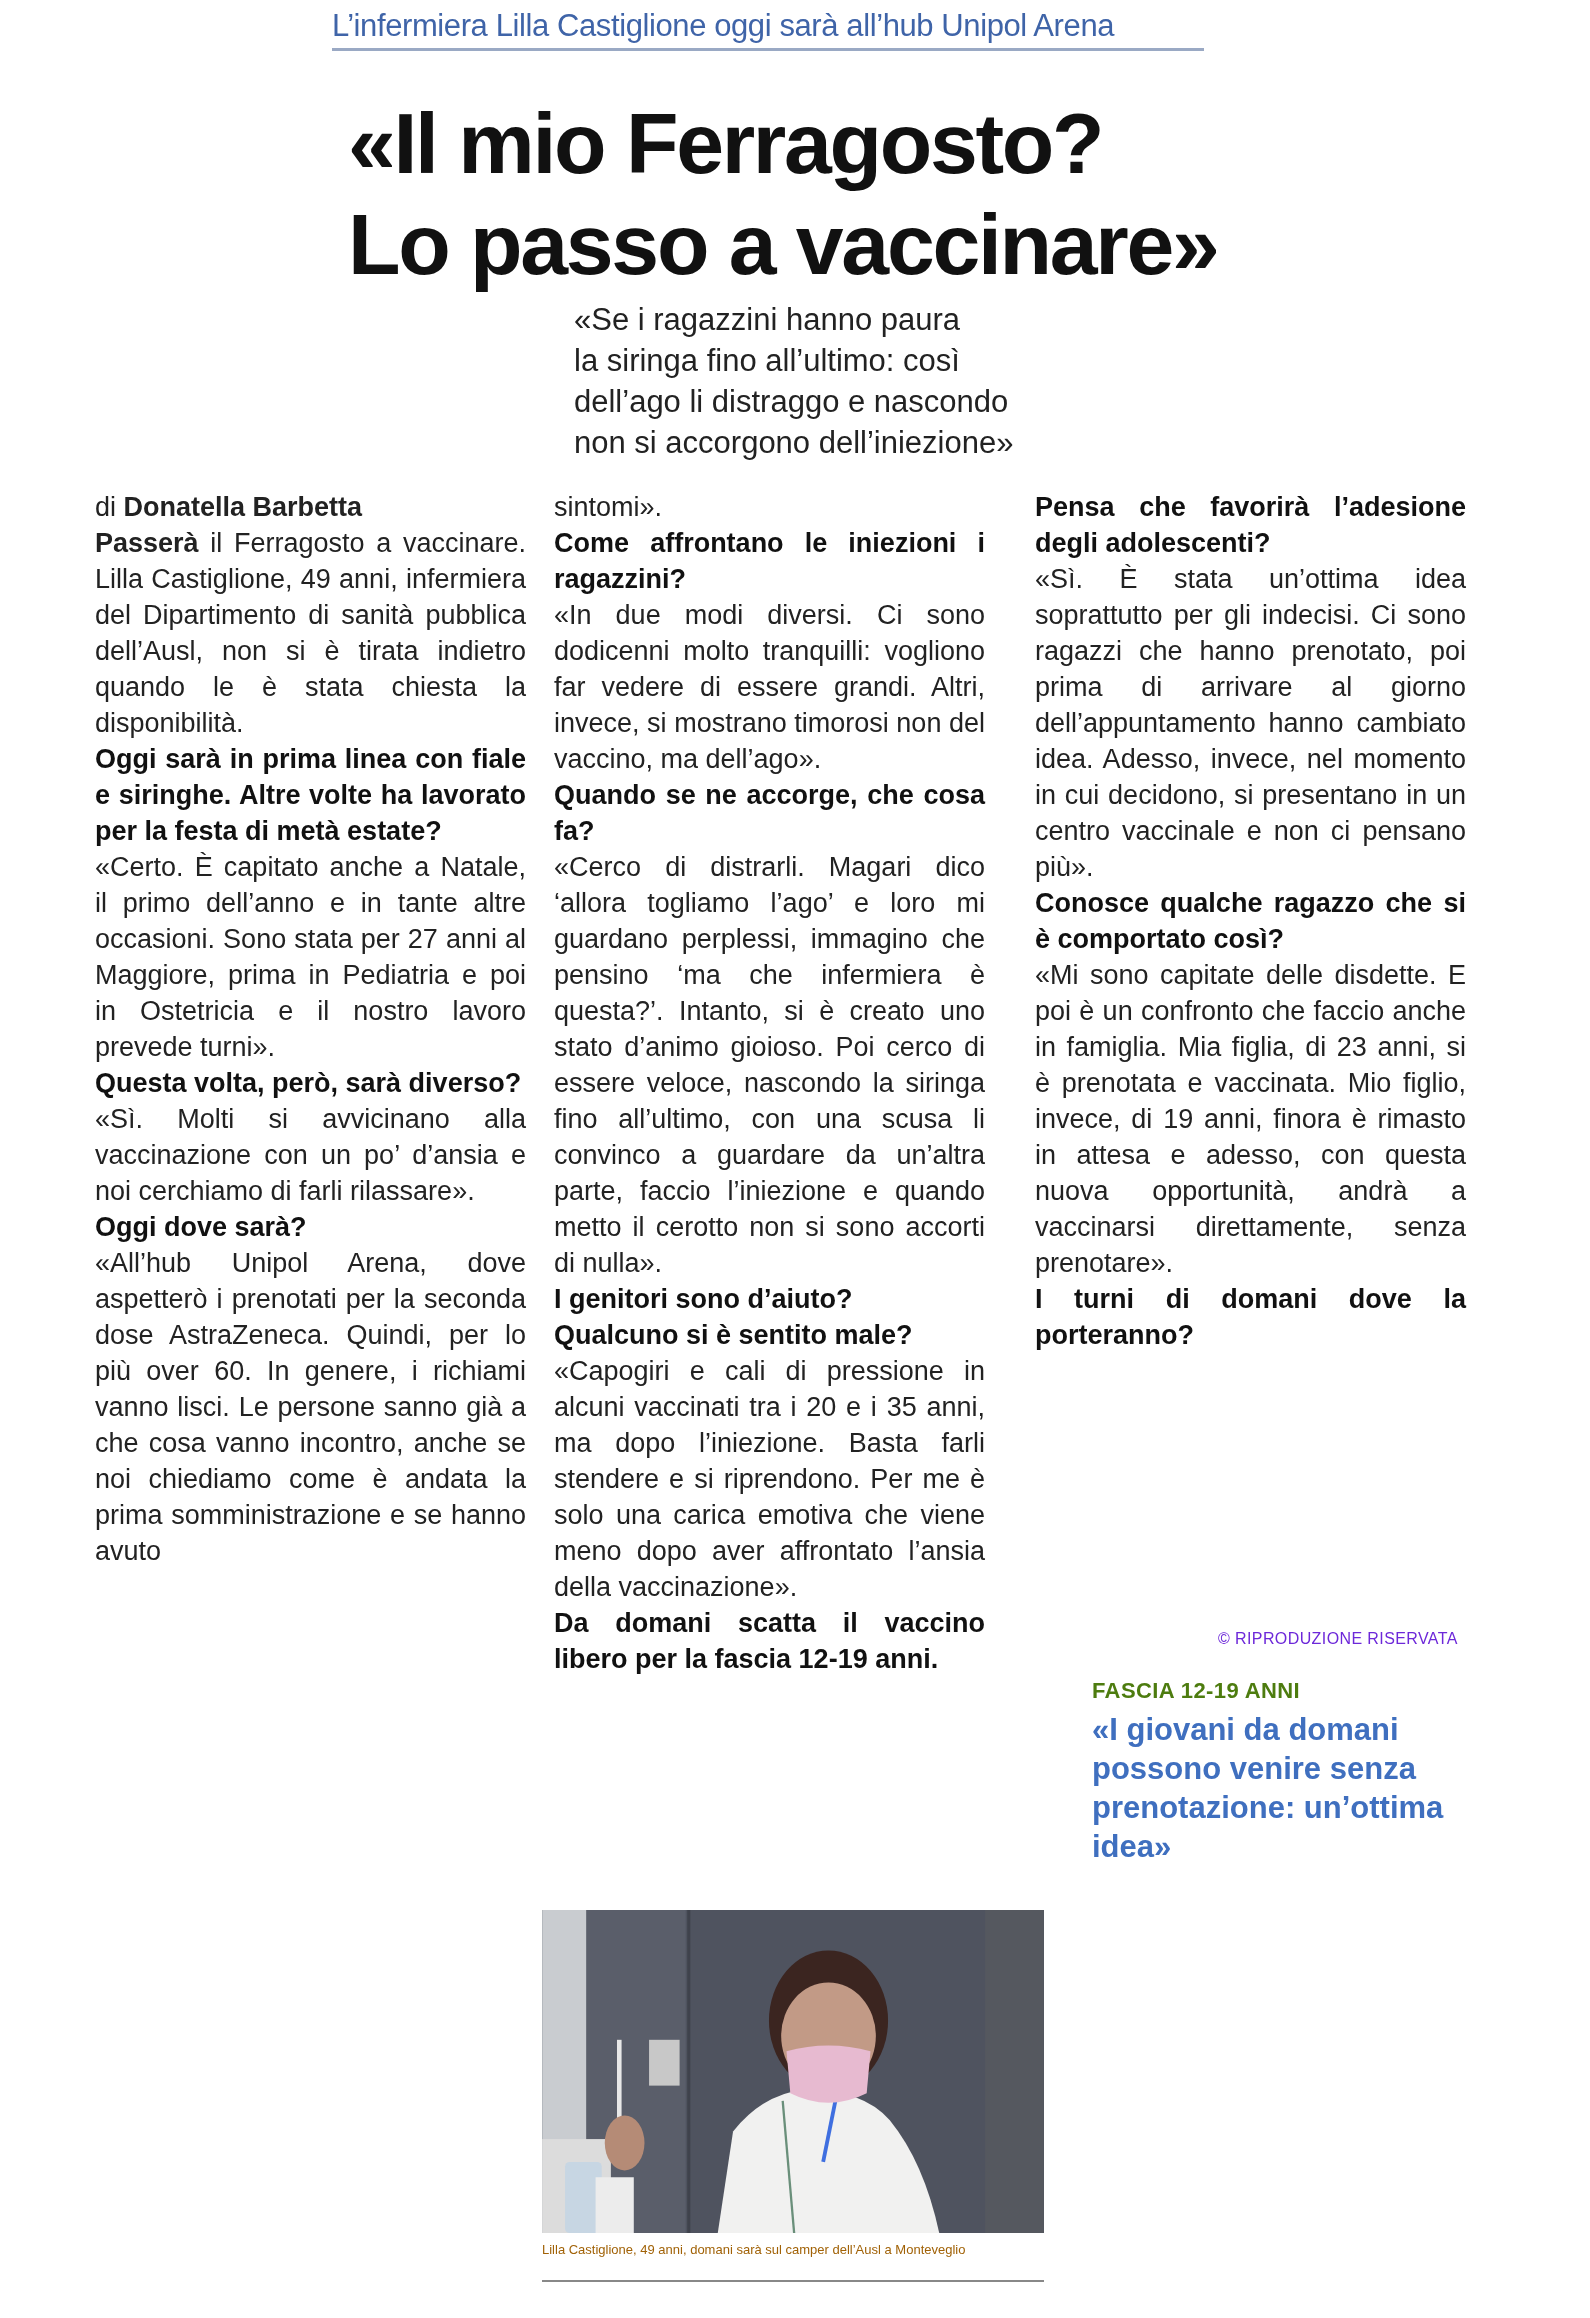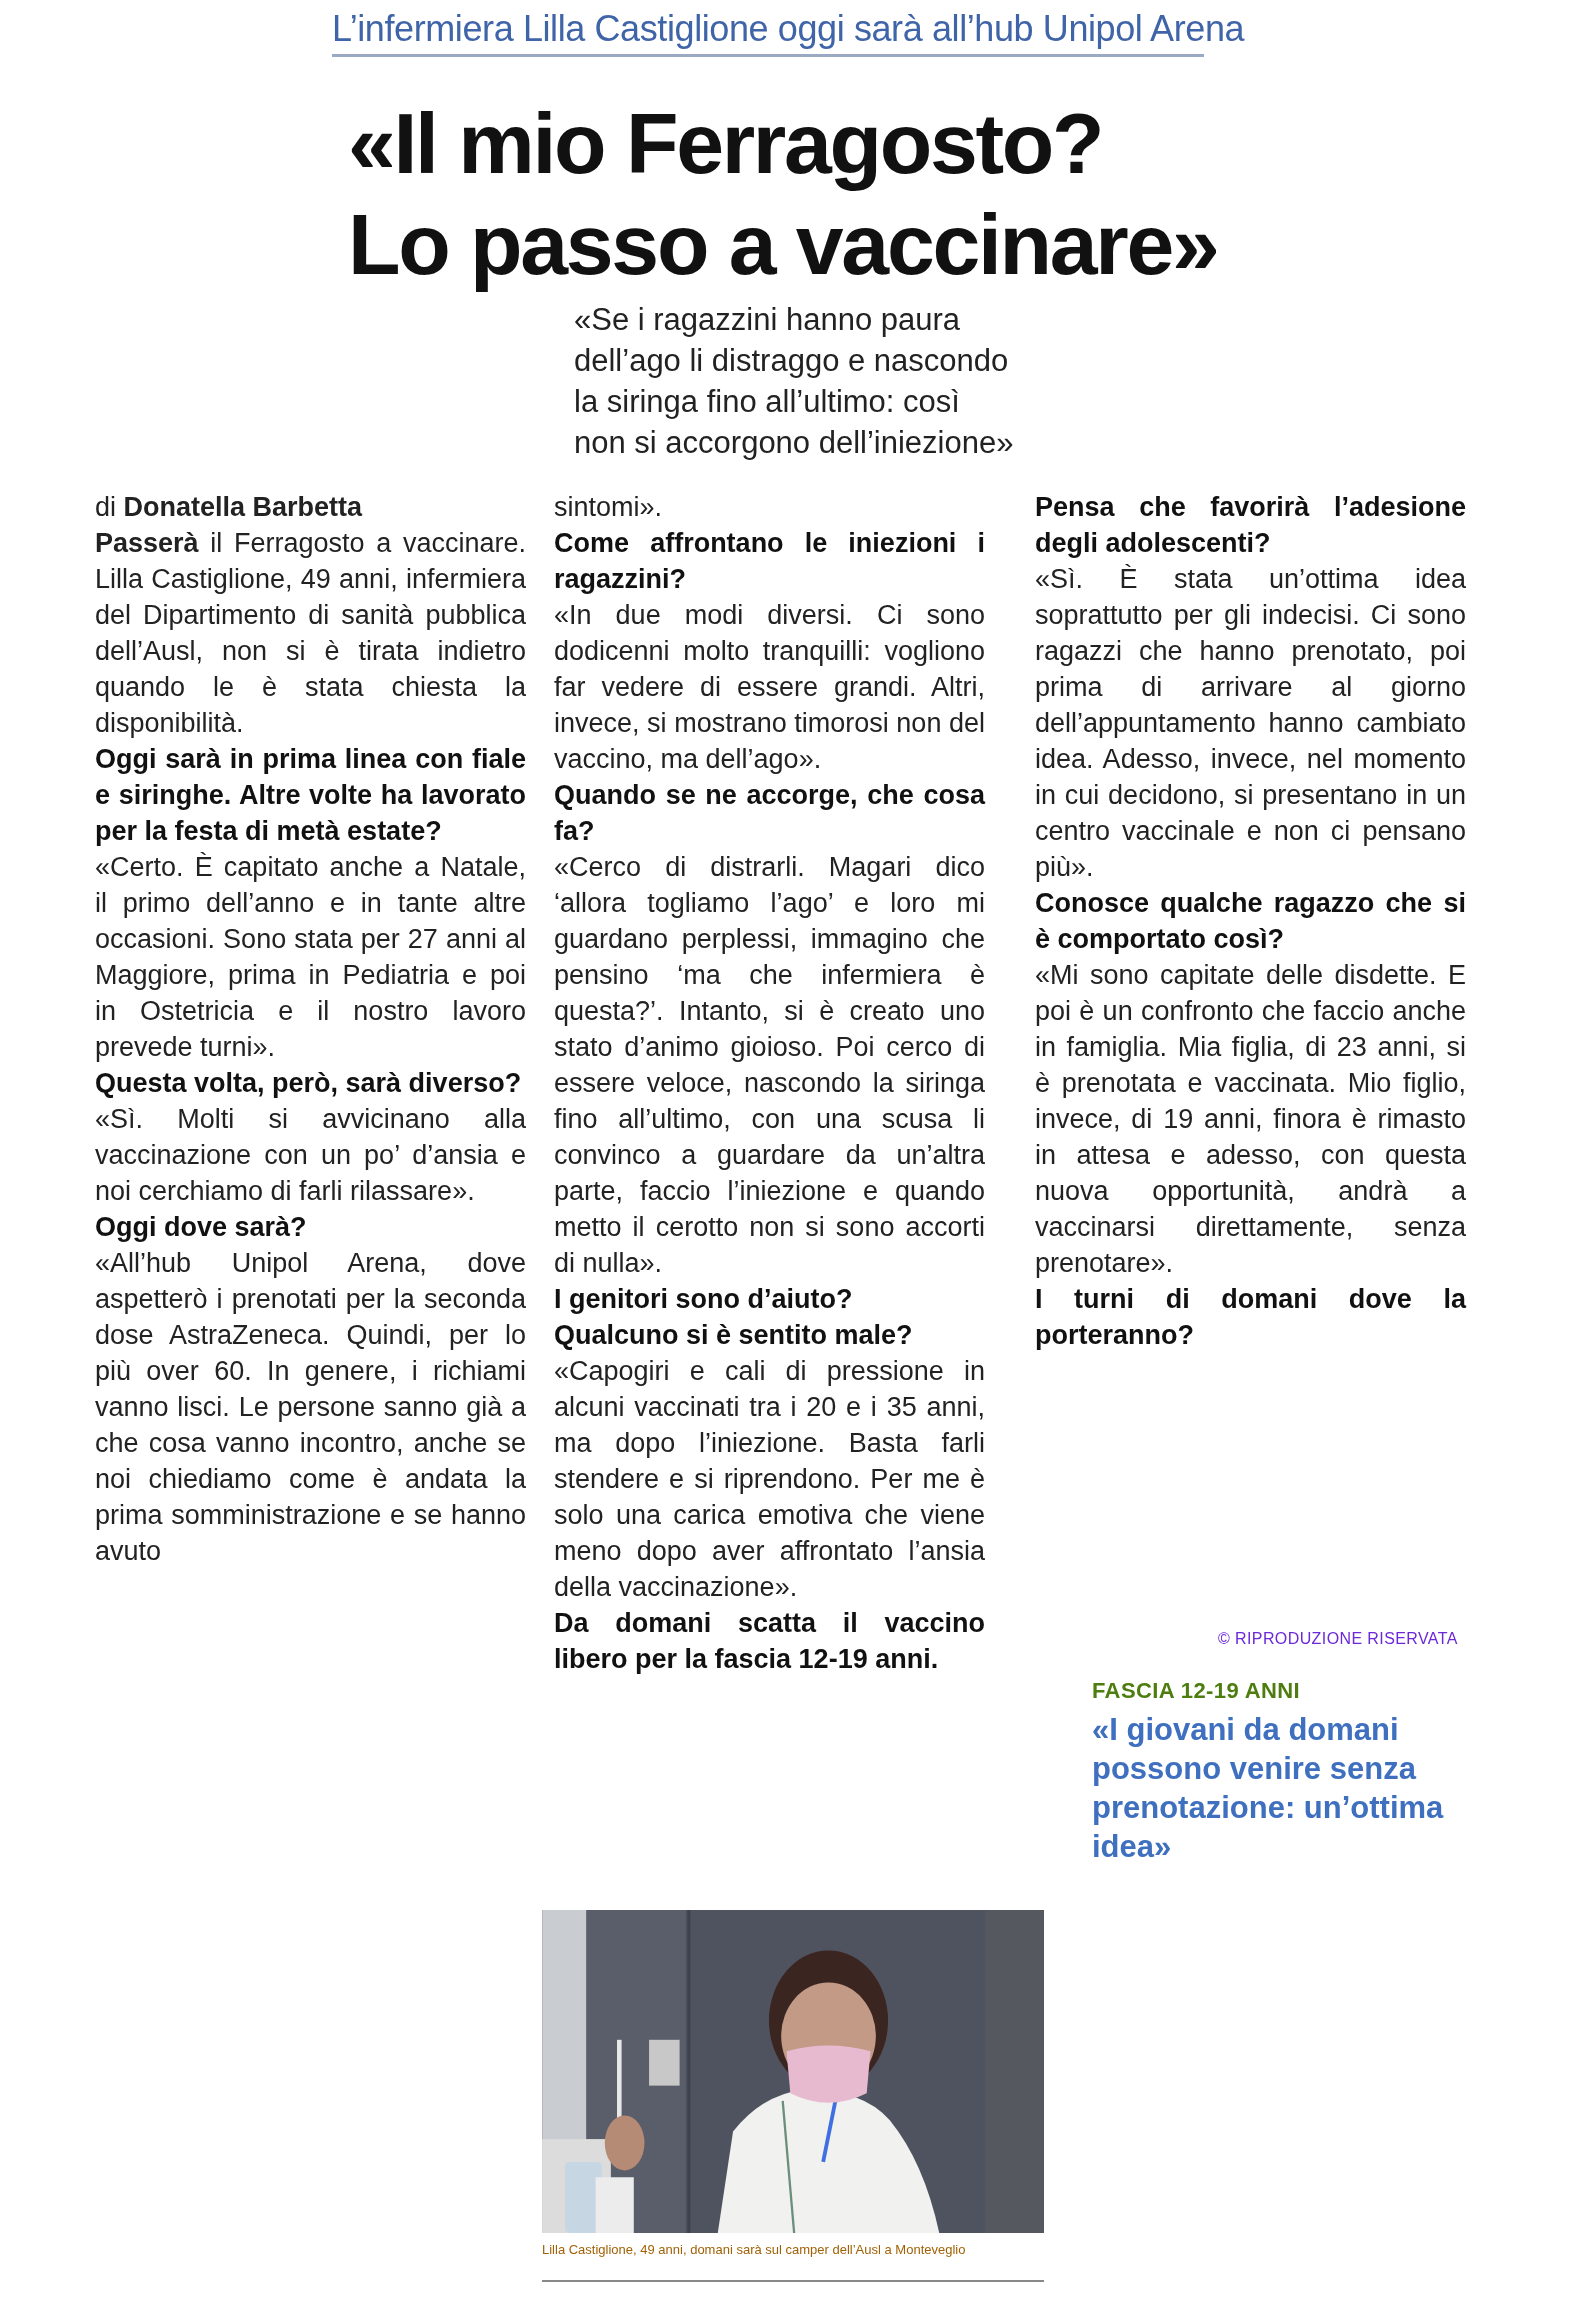--- a/index.html
+++ b/index.html
@@ -1,17 +1,17 @@
 <!DOCTYPE html>
 <html style="font-size:12.2px"><head>
 <meta charset="utf-8">
 <style>
   html, body { margin:0; padding:0; background:#ffffff; }
   body { width:1591px; height:2319px; position:relative; overflow:hidden; font-family:"Liberation Sans", sans-serif; color:#1a1a1a; }
-  .kicker { position:absolute; left:332px; top:7.6px; width:872px; font-size:36px; color:#3f64a8; letter-spacing:-0.4px; white-space:nowrap; border-bottom:3.1px solid #9aa9c4; padding-bottom:4.6px; }
+  .kicker { position:absolute; left:332px; top:7.6px; width:872px; font-size:31px; color:#3f64a8; letter-spacing:-0.4px; white-space:nowrap; border-bottom:3.1px solid #9aa9c4; padding-bottom:4.6px; }
   .headline { position:absolute; left:348px; top:93px; font-family:"Liberation Sans", sans-serif; font-weight:700; font-size:86px; line-height:101px; letter-spacing:-2.3px; color:#111; transform:scaleX(1.0); transform-origin:left; }
   .subhead { position:absolute; left:574px; top:299px; width:489px; font-size:31px; line-height:41px; color:#222; }
   .col { position:absolute; top:489px; width:431px; font-size:27px; line-height:36px; text-align:justify; hyphens:manual; color:#222; }
   .col p { margin:0; }
   .col .q { font-weight:700; color:#111; }
   .col .by { font-weight:400; }
   .col .by b { font-weight:700; }
   .c1 { left:95px; }
   .c2 { left:554px; }
   .c3 { left:1035px; }
@@ -27,22 +27,22 @@
 
 <div class="kicker">L’infermiera Lilla Castiglione oggi sarà all’hub Unipol Arena</div>
 
 <div class="headline">
   <div>«Il mio Ferragosto?</div>
   <div>Lo passo a vaccinare»</div>
 </div>
 
 <div class="subhead">
   <div>«Se i ragazzini hanno paura</div>
+  <div>la siringa fino all’ultimo: così</div>
   <div>dell’ago li distraggo e nascondo</div>
-  <div>la siringa fino all’ultimo: così</div>
   <div>non si accorgono dell’iniezione»</div>
 </div>
 
 <div class="col c1">
   <p class="by"><span>di</span> <b>Donatella Barbetta</b></p>
   <p><b>Passerà</b><span> il Ferragosto a vaccinare. Lilla Castiglione, 49 anni, infermiera del Dipartimento di sanità pubblica dell’Ausl, non si è tirata indietro quando le è stata chiesta la disponibilità.</span></p>
   <p class="q">Oggi sarà in prima linea con fiale e siringhe. Altre volte ha lavorato per la festa di metà estate?</p>
   <p>«Certo. È capitato anche a Natale, il primo dell’anno e in tante altre occasioni. Sono stata per 27 anni al Maggiore, prima in Pediatria e poi in Ostetricia e il nostro lavoro prevede turni».</p>
   <p class="q">Questa volta, però, sarà diverso?</p>
   <p>«Sì. Molti si avvicinano alla vaccinazione con un po’ d’ansia e noi cerchiamo di farli rilassare».</p>

